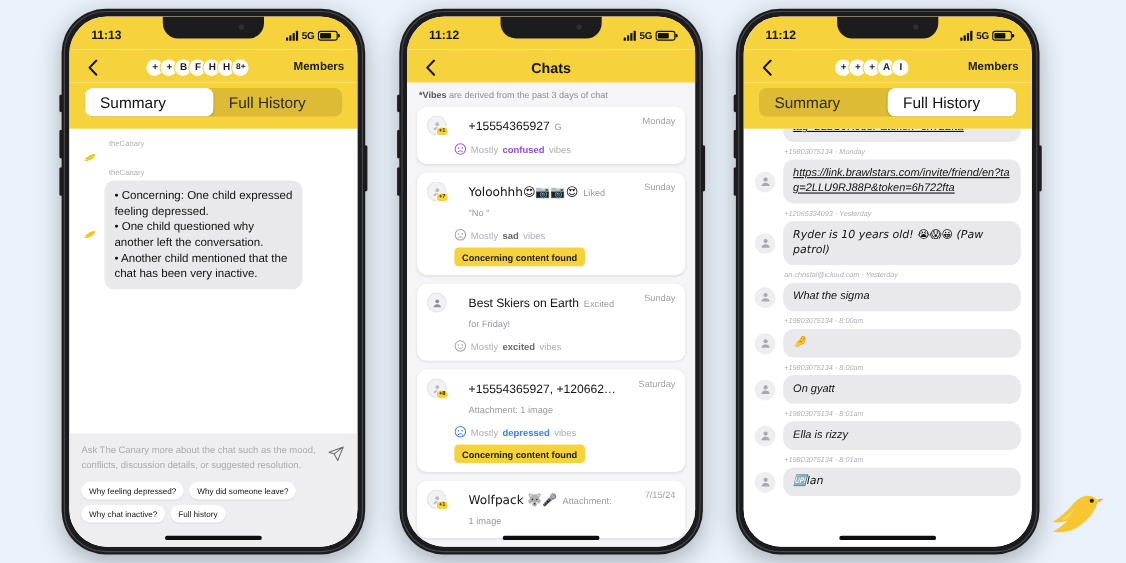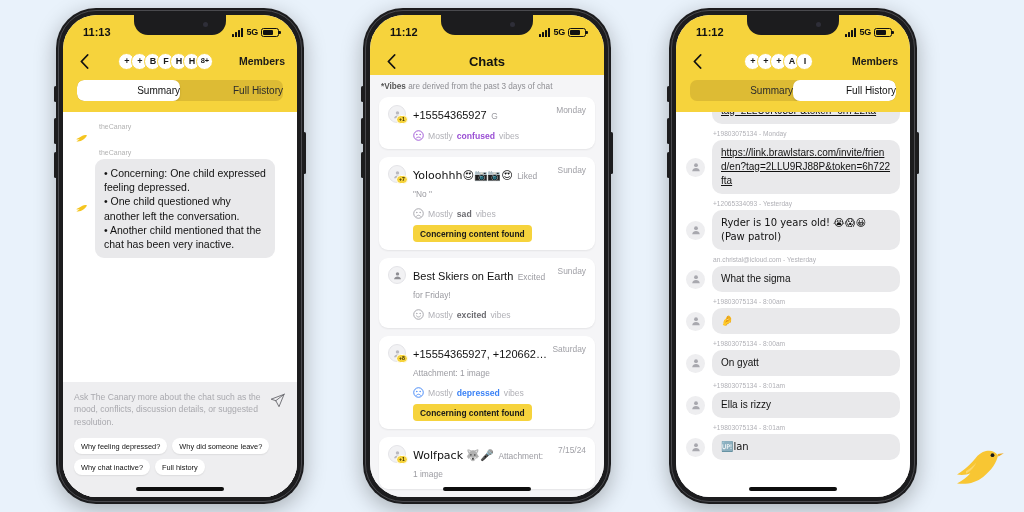--- a/index.html
+++ b/index.html
@@ -8,21 +8,21 @@
     background: #e9f2fb;
     font-family: "Liberation Sans", sans-serif;
     position: relative;
   }
 
   .stage { position: relative; width: 1024px; height: 512px; }
 
   
   .phone {
     position: absolute;
-    width: 248px;
+    width: 276px;
     height: 496px;
     background: #1c1c1e;
     border-radius: 40px;
     padding: 7px;
     box-shadow: 0 6px 22px rgba(0,0,0,.28);
   }
   .phone::after{
     content:"";
     position:absolute; inset:2px;
     border-radius:38px;
@@ -135,23 +135,23 @@
   .segwrap {
     background: #f6d33c;
     padding: 5px 14px 11px;
     flex: 0 0 auto; position: relative; z-index: 10;
   }
   .seg {
     display: flex; border-radius: 7px; overflow: hidden;
     background: #ddbb34;
   }
   .seg .tab {
-    flex: 1; text-align: right;
-    padding: 5px 0;
-    font-size: 10px; color: #2b2b2b;
+    flex: 1; text-align: left;
+    padding: 5px 14px;
+    font-size: 14px; color: #2b2b2b;
     cursor: pointer;
   }
   .seg .tab.active {
     background: #fff; color: #111;
     border-radius: 7px;
     box-shadow: 0 1px 2px rgba(0,0,0,.15);
   }
 
   
   .body { flex: 1; overflow: hidden; position: relative; }
@@ -192,21 +192,21 @@
   .p2body { background: #f5f5f7; padding: 0 9px; }
   .vibes-note {
     font-size: 8.2px; color: #8e8e93; padding: 7px 2px 6px;
   }
   .vibes-note b { color: #555; }
   .card {
     background: #fff; border-radius: 9px;
     padding: 8px 9px; margin-bottom: 8px;
     box-shadow: 0 1px 2px rgba(0,0,0,.07);
   }
-  .card-head { display: flex; align-items: flex-start; gap: 7px; }
+  .card-head { display: flex; align-items: flex-start; gap: 20px; }
   .c-avatar {
     position: relative; flex: 0 0 18px;
     width: 18px; height: 18px; border-radius: 50%;
     background: #f2f2f4; border: 1px solid #e4e4e8;
     display: flex; align-items: center; justify-content: center;
   }
   .c-avatar .badge {
     position: absolute; bottom: -2px; right: -3px;
     background: #f6d33c; color: #3a3000;
     font-size: 5.2px; font-weight: bold;
@@ -227,21 +227,21 @@
   .c-vibe b { font-weight: bold; }
   .vibe-face { width: 11px; height: 11px; display:block; }
   .flag {
     display: inline-block; background: #f6d33c;
     border-radius: 4px; padding: 3.5px 7px;
     font-size: 8.4px; font-weight: bold; color: #1a1a1a;
     margin: 6px 0 0 25px;
   }
 
   
-  .p3body { background: #fff; padding: 0 10px; }
+  .p3body { background: #fff; padding: 0 10px; font-style: italic; }
   .h-meta { font-size: 6.6px; color: #b0b0b6; margin: 6px 0 3px 27px; }
   .h-row { display: flex; align-items: center; gap: 7px; }
   .h-av {
     flex: 0 0 19px; width: 19px; height: 19px; border-radius: 50%;
     background: #eeeef0;
     display: flex; align-items: center; justify-content: center;
   }
   .h-bub {
     background: #e9e9eb; border-radius: 10px;
     padding: 6px 9px; font-size: 10px; color: #111;

